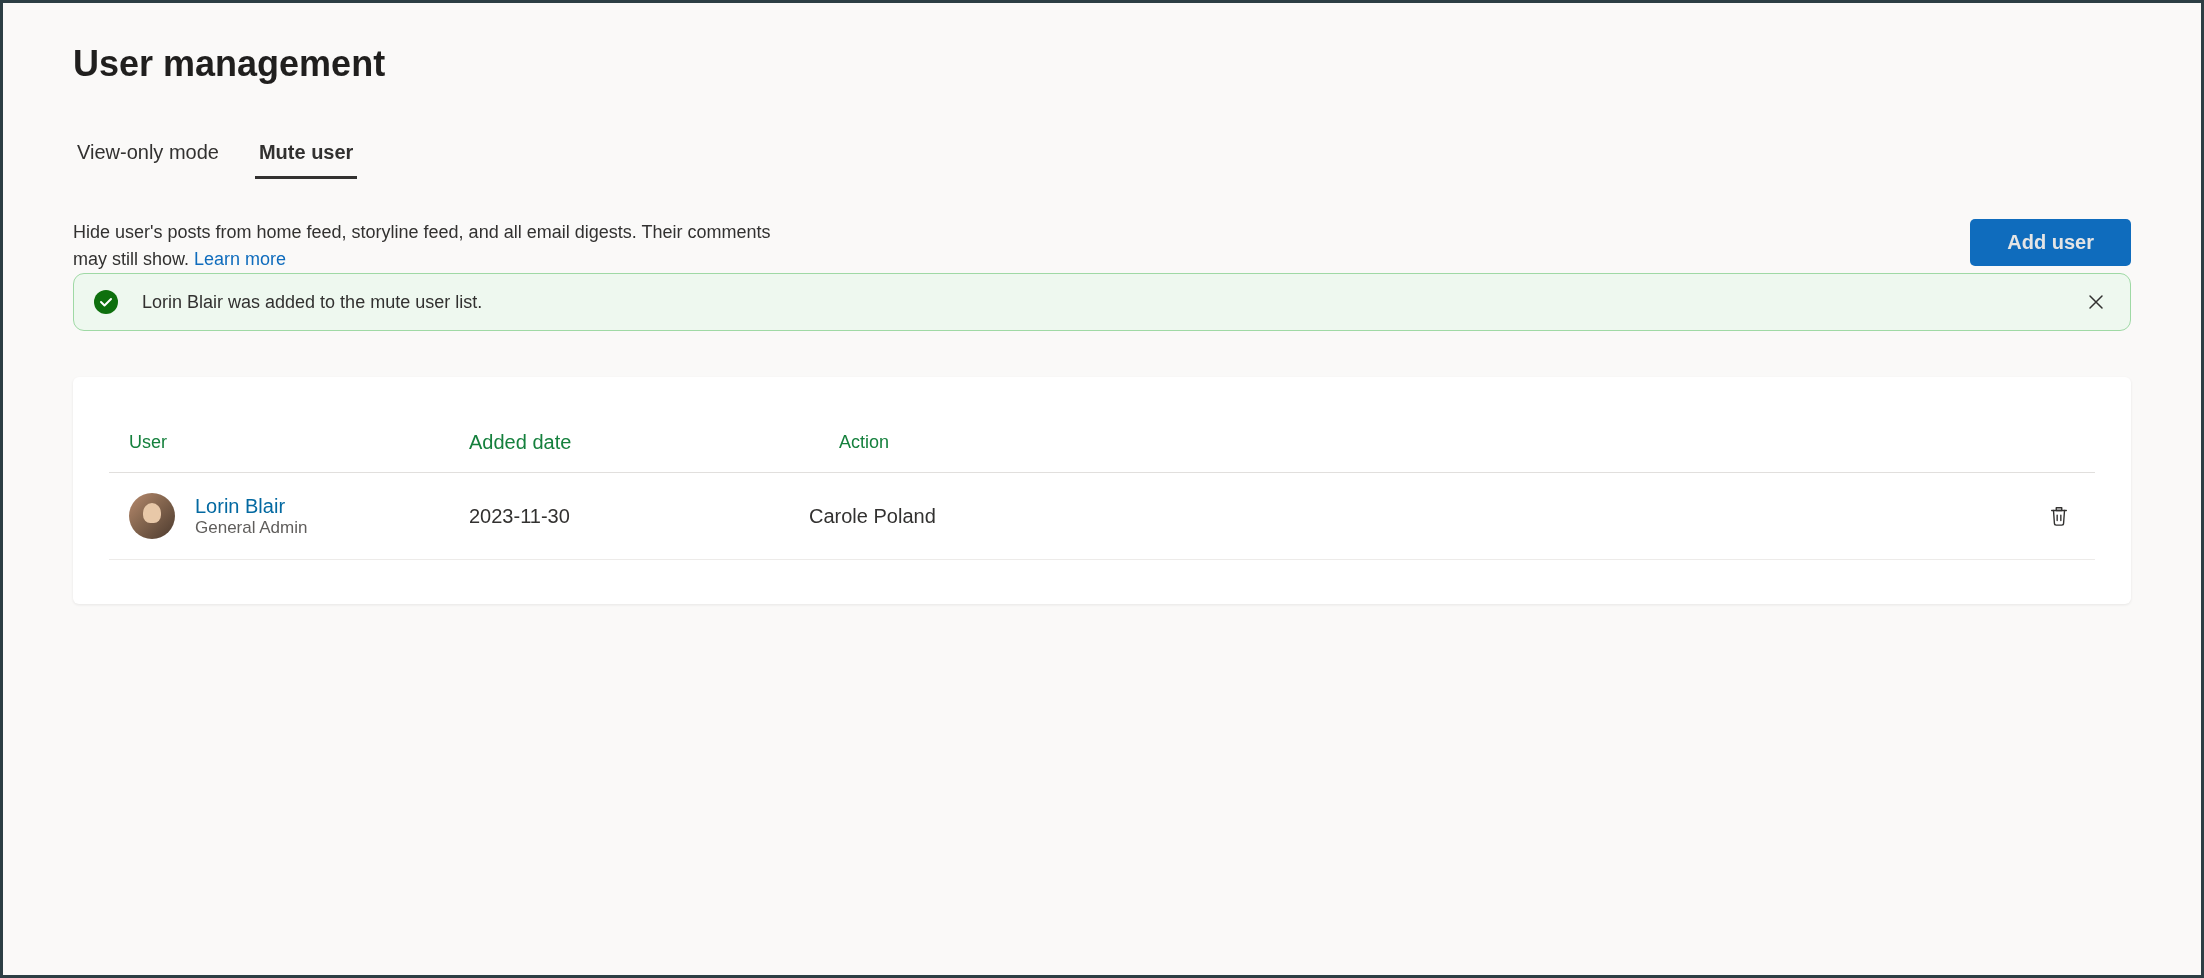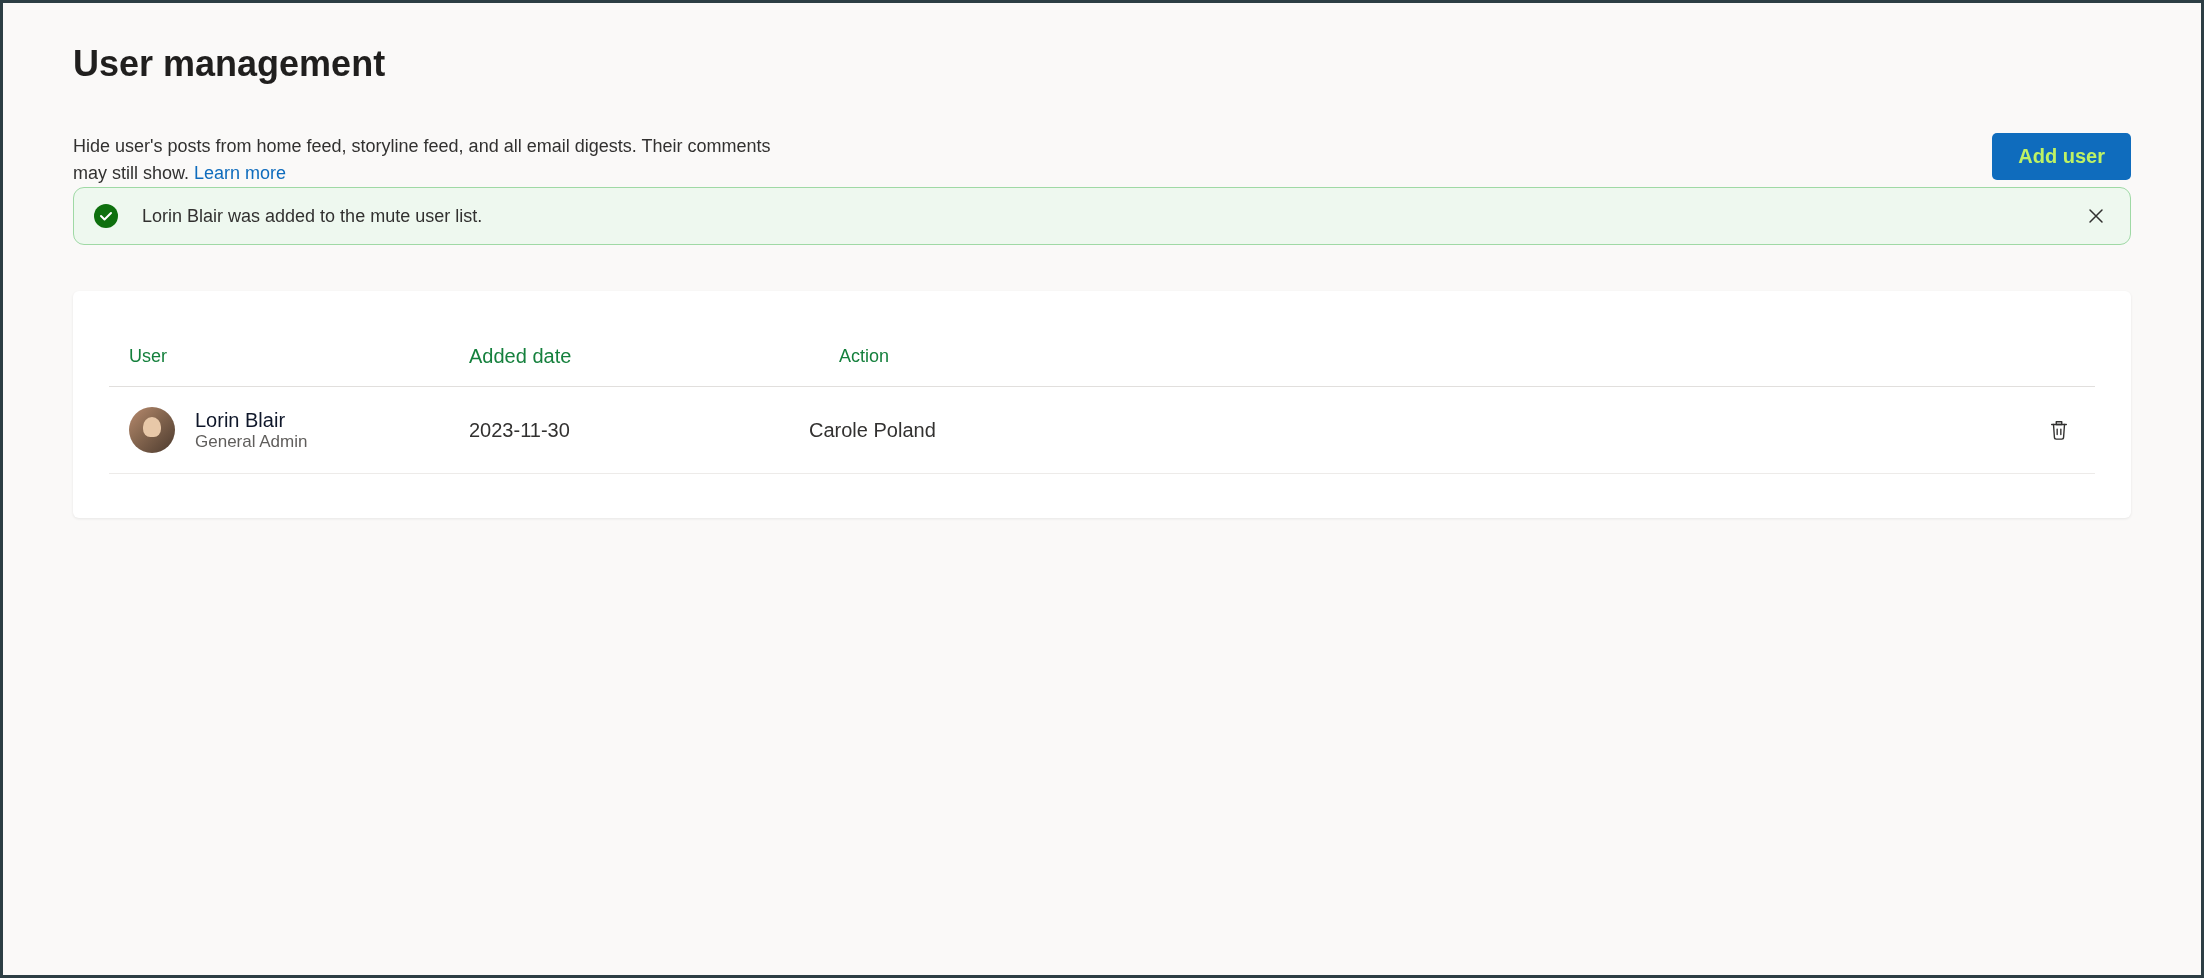--- a/index.html
+++ b/index.html
@@ -53,26 +53,26 @@
     color: #323130;
     max-width: 700px;
   }
   .learn-more {
     color: #0f6cbd;
     text-decoration: none;
     cursor: pointer;
   }
   .add-user-btn {
     background: #0f6cbd;
-    color: #bef264;
+    color: #e5e5e5;
     border: none;
     border-radius: 5px;
     font-size: 20px;
     font-weight: 600;
-    padding: 12px 26px;
+    padding: 12px 37px;
     cursor: pointer;
   }
   .notification {
     display: flex;
     align-items: center;
     background: #eef8ef;
     border: 1px solid #9fd9a5;
     border-radius: 11px;
     padding: 14px 20px;
     margin-bottom: 46px;
@@ -162,21 +162,21 @@
     height: 20px;
     background: #e8c8a8;
     border-radius: 50% 50% 40% 40%;
   }
   .user-info {
     display: flex;
     flex-direction: column;
   }
   .user-name {
     font-size: 20px;
-    color: #0f172a;
+    color: #0369a1;
   }
   .user-role {
     font-size: 17px;
     color: #605e5c;
   }
   .delete-btn {
     cursor: pointer;
     display: flex;
     align-items: center;
     justify-content: center;
@@ -184,20 +184,24 @@
     height: 32px;
   }
 </style>
 </head>
 <body>
 
 <div class="frame">
 
   <h1 class="page-title">User management</h1>
 
+  <div class="tabs">
+    <div class="tab">View-only mode</div>
+    <div class="tab active">Mute user</div>
+  </div>
 
   <div class="description-row">
     <div class="description">
       <span>Hide user's posts from home feed, storyline feed, and all email digests. Their comments may still show. </span><a class="learn-more">Learn more</a>
     </div>
     <button class="add-user-btn">Add user</button>
   </div>
 
   <div class="notification">
     <div class="notif-check">

